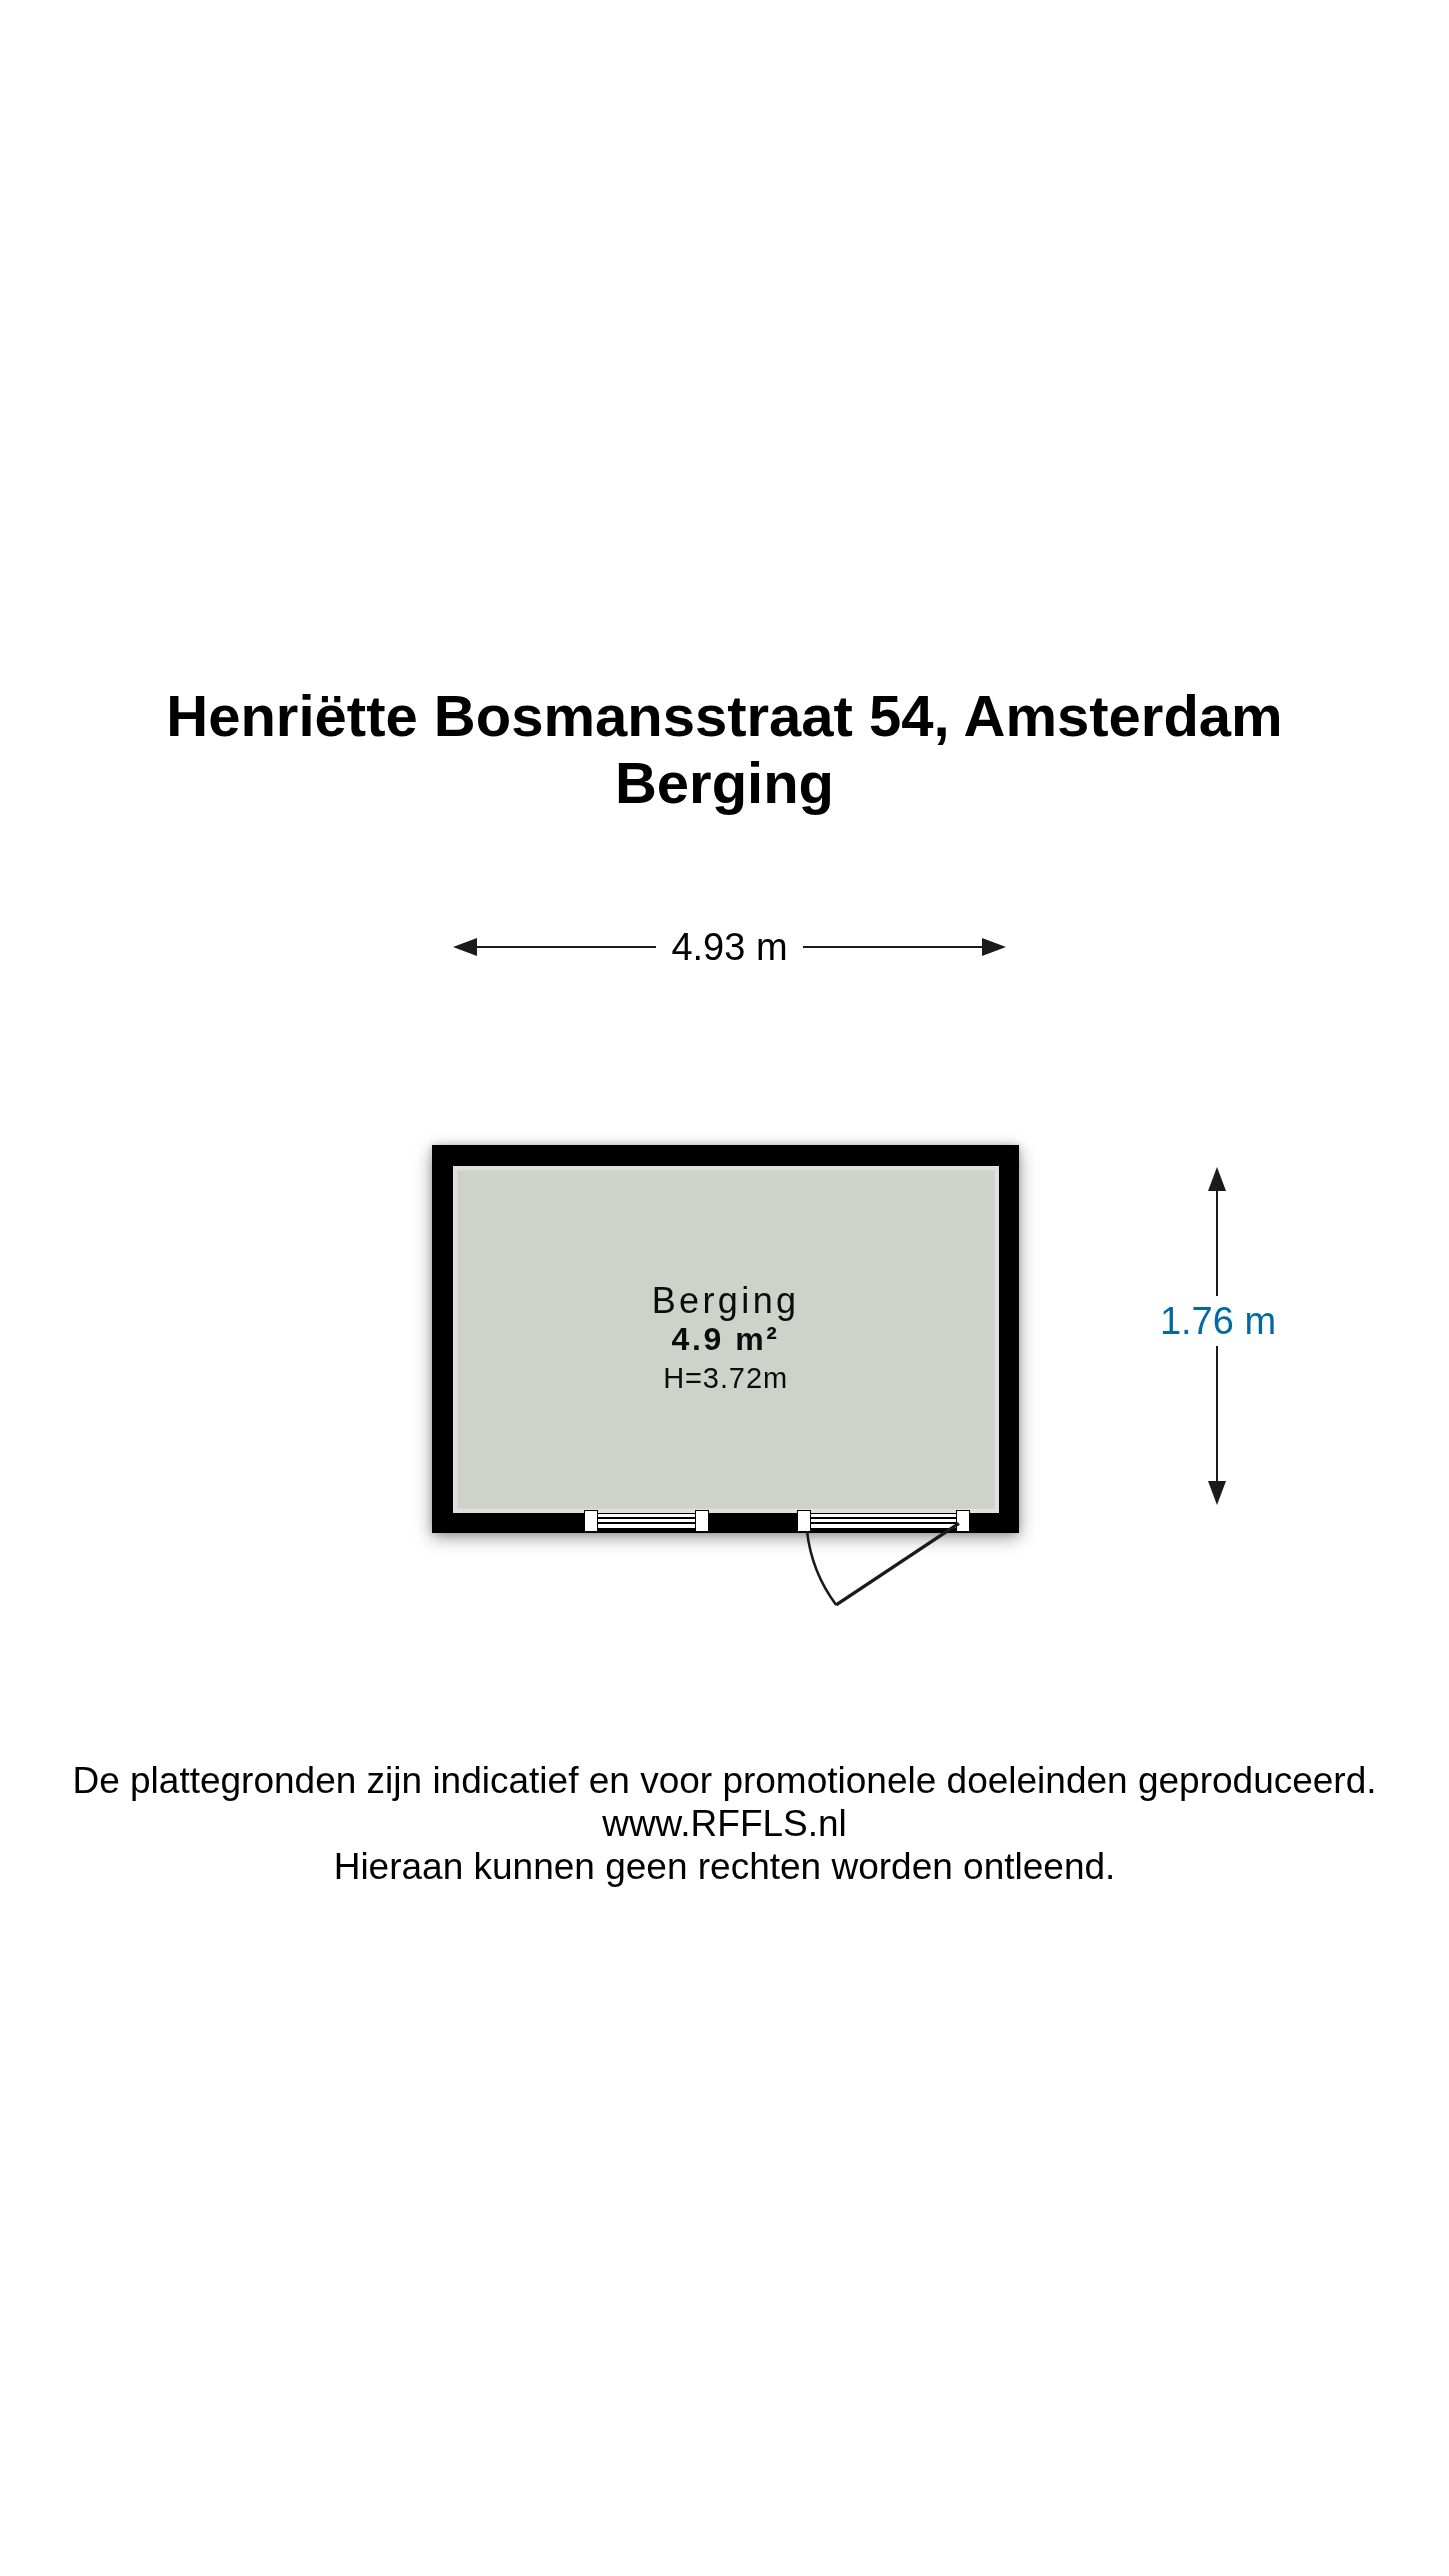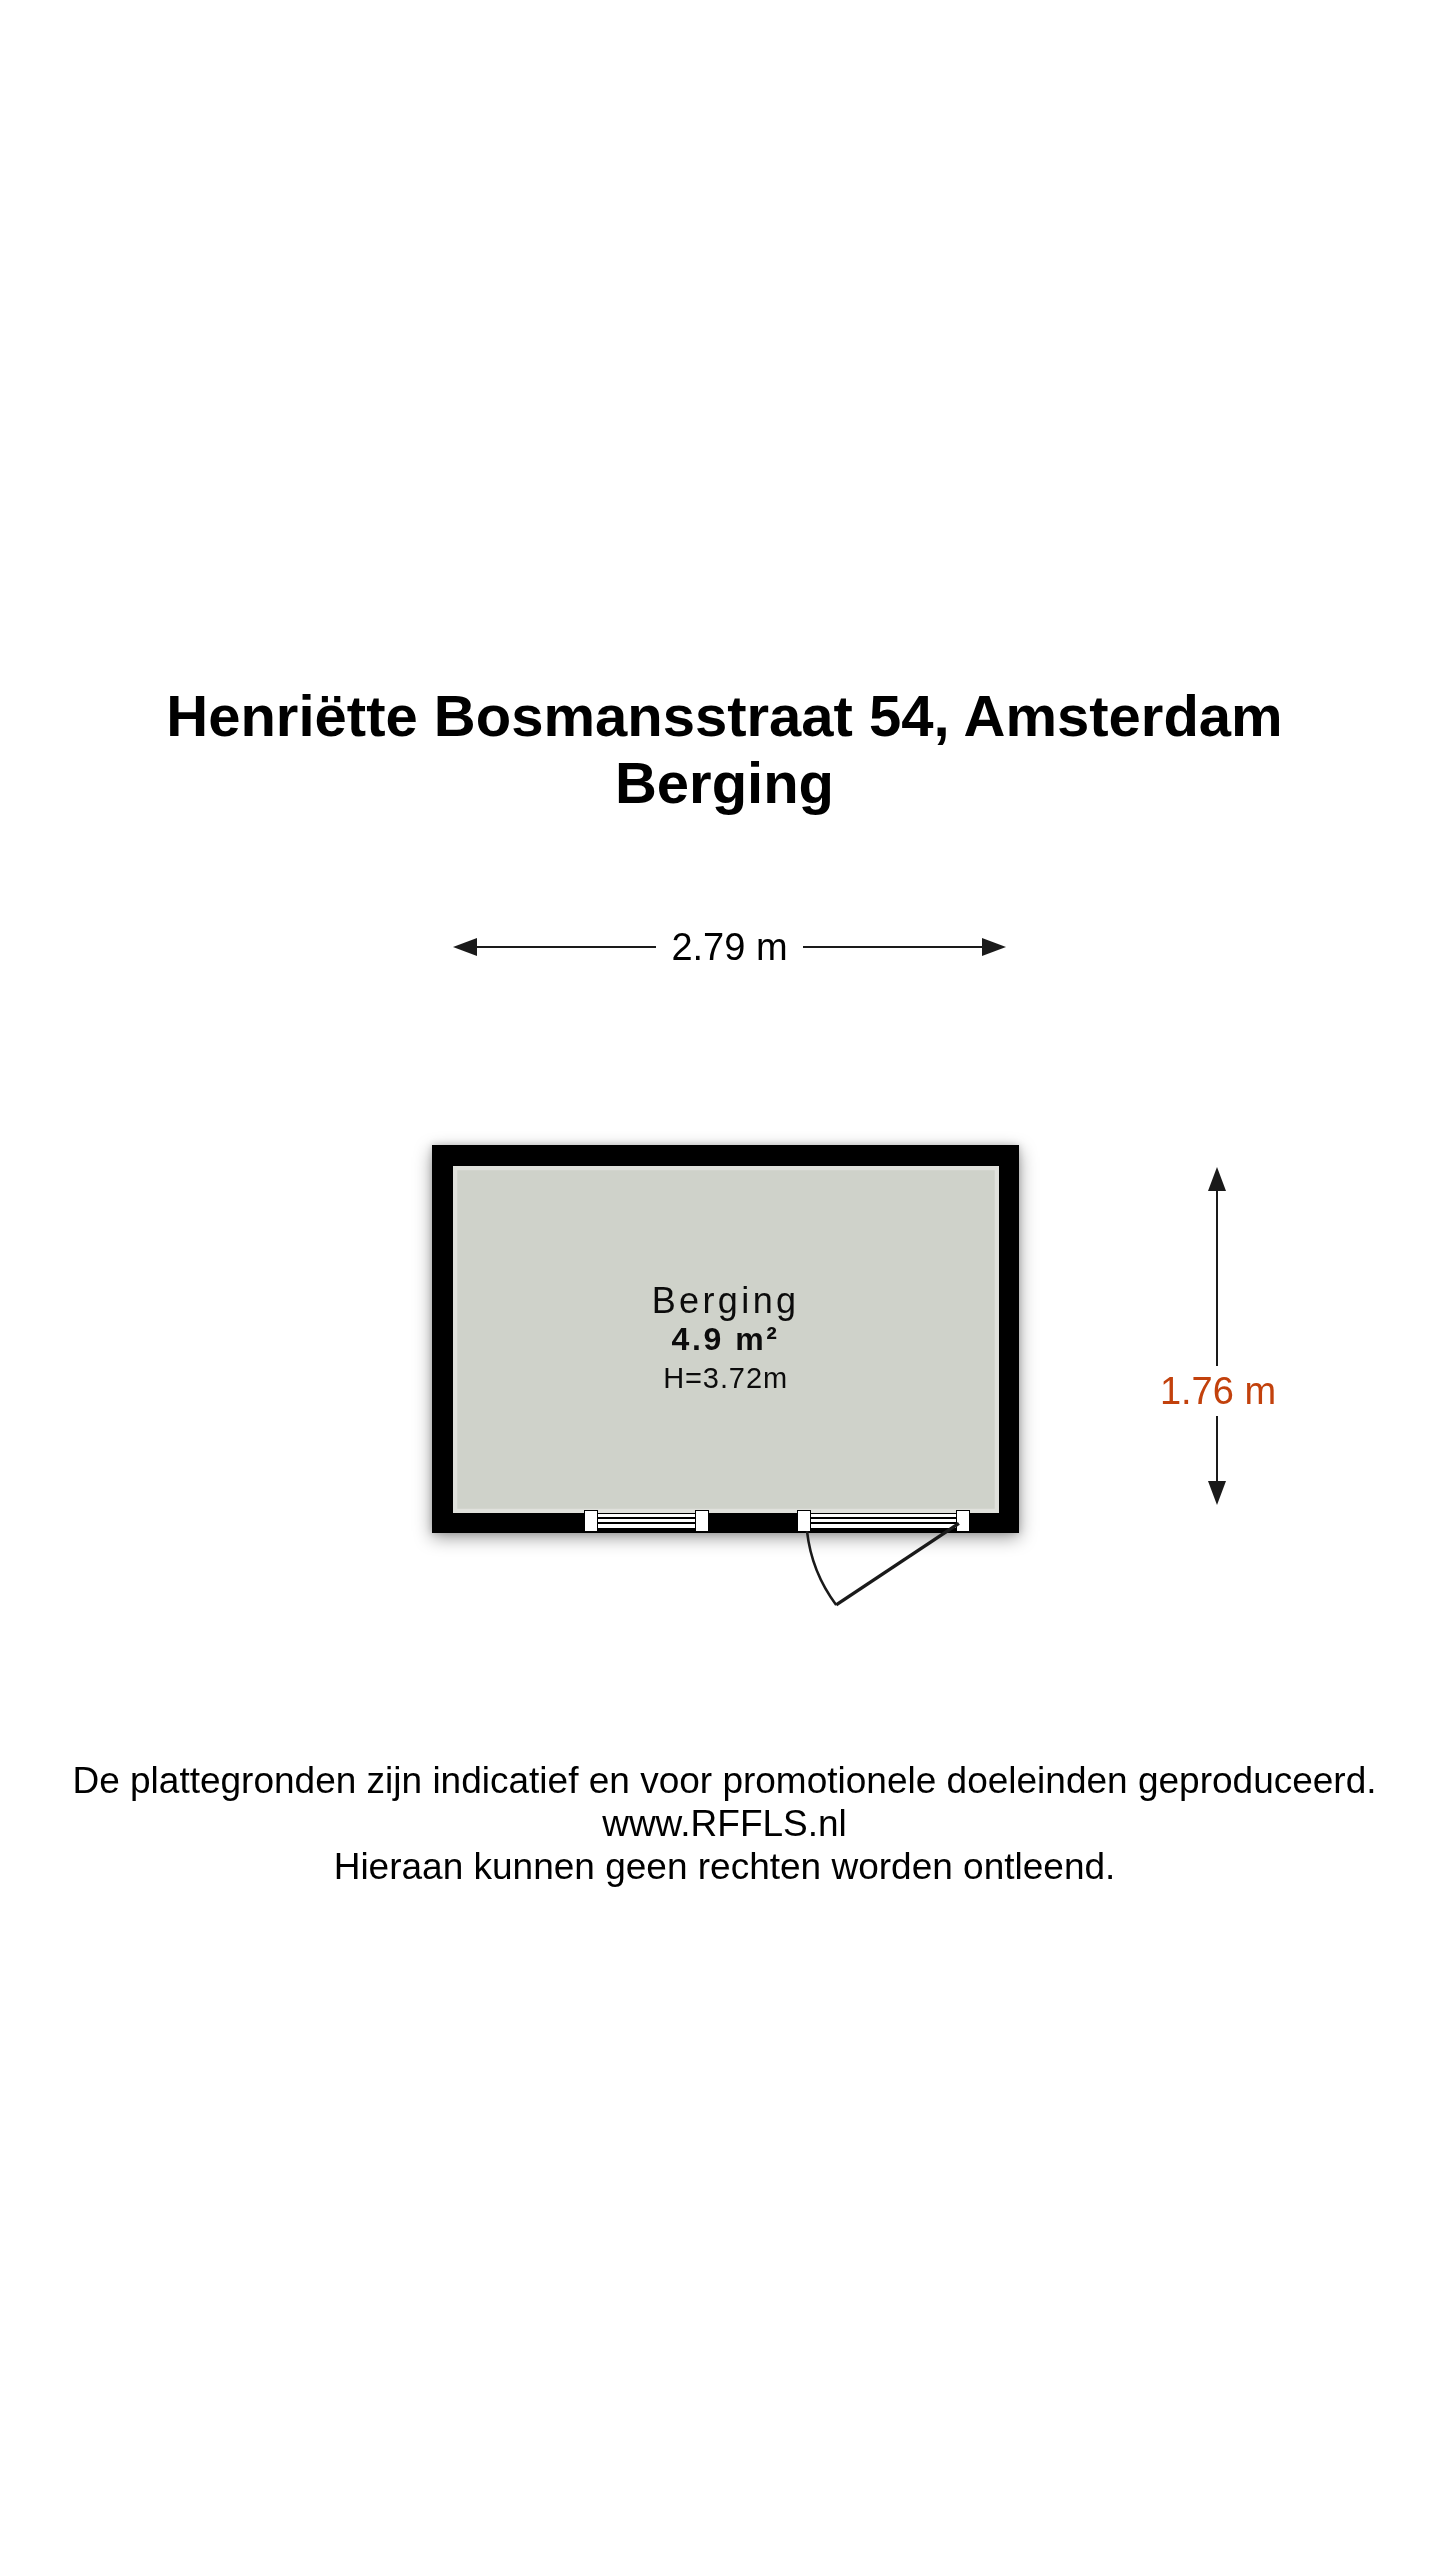--- a/index.html
+++ b/index.html
@@ -131,28 +131,28 @@
     display: flex;
     flex-direction: column;
     align-items: center;
   }
   .ah.up   { border-left: 9.4px solid transparent; border-right: 9.4px solid transparent; border-bottom: 24px solid #1a1a1a; }
   .ah.down { border-left: 9.4px solid transparent; border-right: 9.4px solid transparent; border-top: 24px solid #1a1a1a; }
   .dim-line-v { flex: 1; width: 2.6px; background: #1a1a1a; }
   .dim-label-v {
     position: absolute;
     left: 1138px;
-    top: 1366px;
+    top: 1296px;
     width: 160px;
     height: 50px;
     line-height: 50px;
     text-align: center;
     background: #ffffff;
     font-size: 38px;
-    color: #c2410c;
+    color: #0369a1;
     white-space: nowrap;
   }
 
   
   .footer {
     position: absolute;
     top: 1759px;
     left: 0;
     width: 1449px;
     text-align: center;
@@ -167,21 +167,21 @@
 <div class="canvas">
 
   <div class="title">
     <span>Henriëtte Bosmansstraat 54, Amsterdam</span><br>
     <span>Berging</span>
   </div>
 
   <div class="dim-h">
     <span class="ah left"></span>
     <span class="dim-line-h"></span>
-    <span class="dim-label-h">2.79 m</span>
+    <span class="dim-label-h">4.93 m</span>
     <span class="dim-line-h"></span>
     <span class="ah right"></span>
   </div>
 
   <div class="plan">
 
     <div class="interior">
       <div class="room-label">
         <div class="room-name">Berging</div>
         <div class="room-area">4.9 m²</div>

